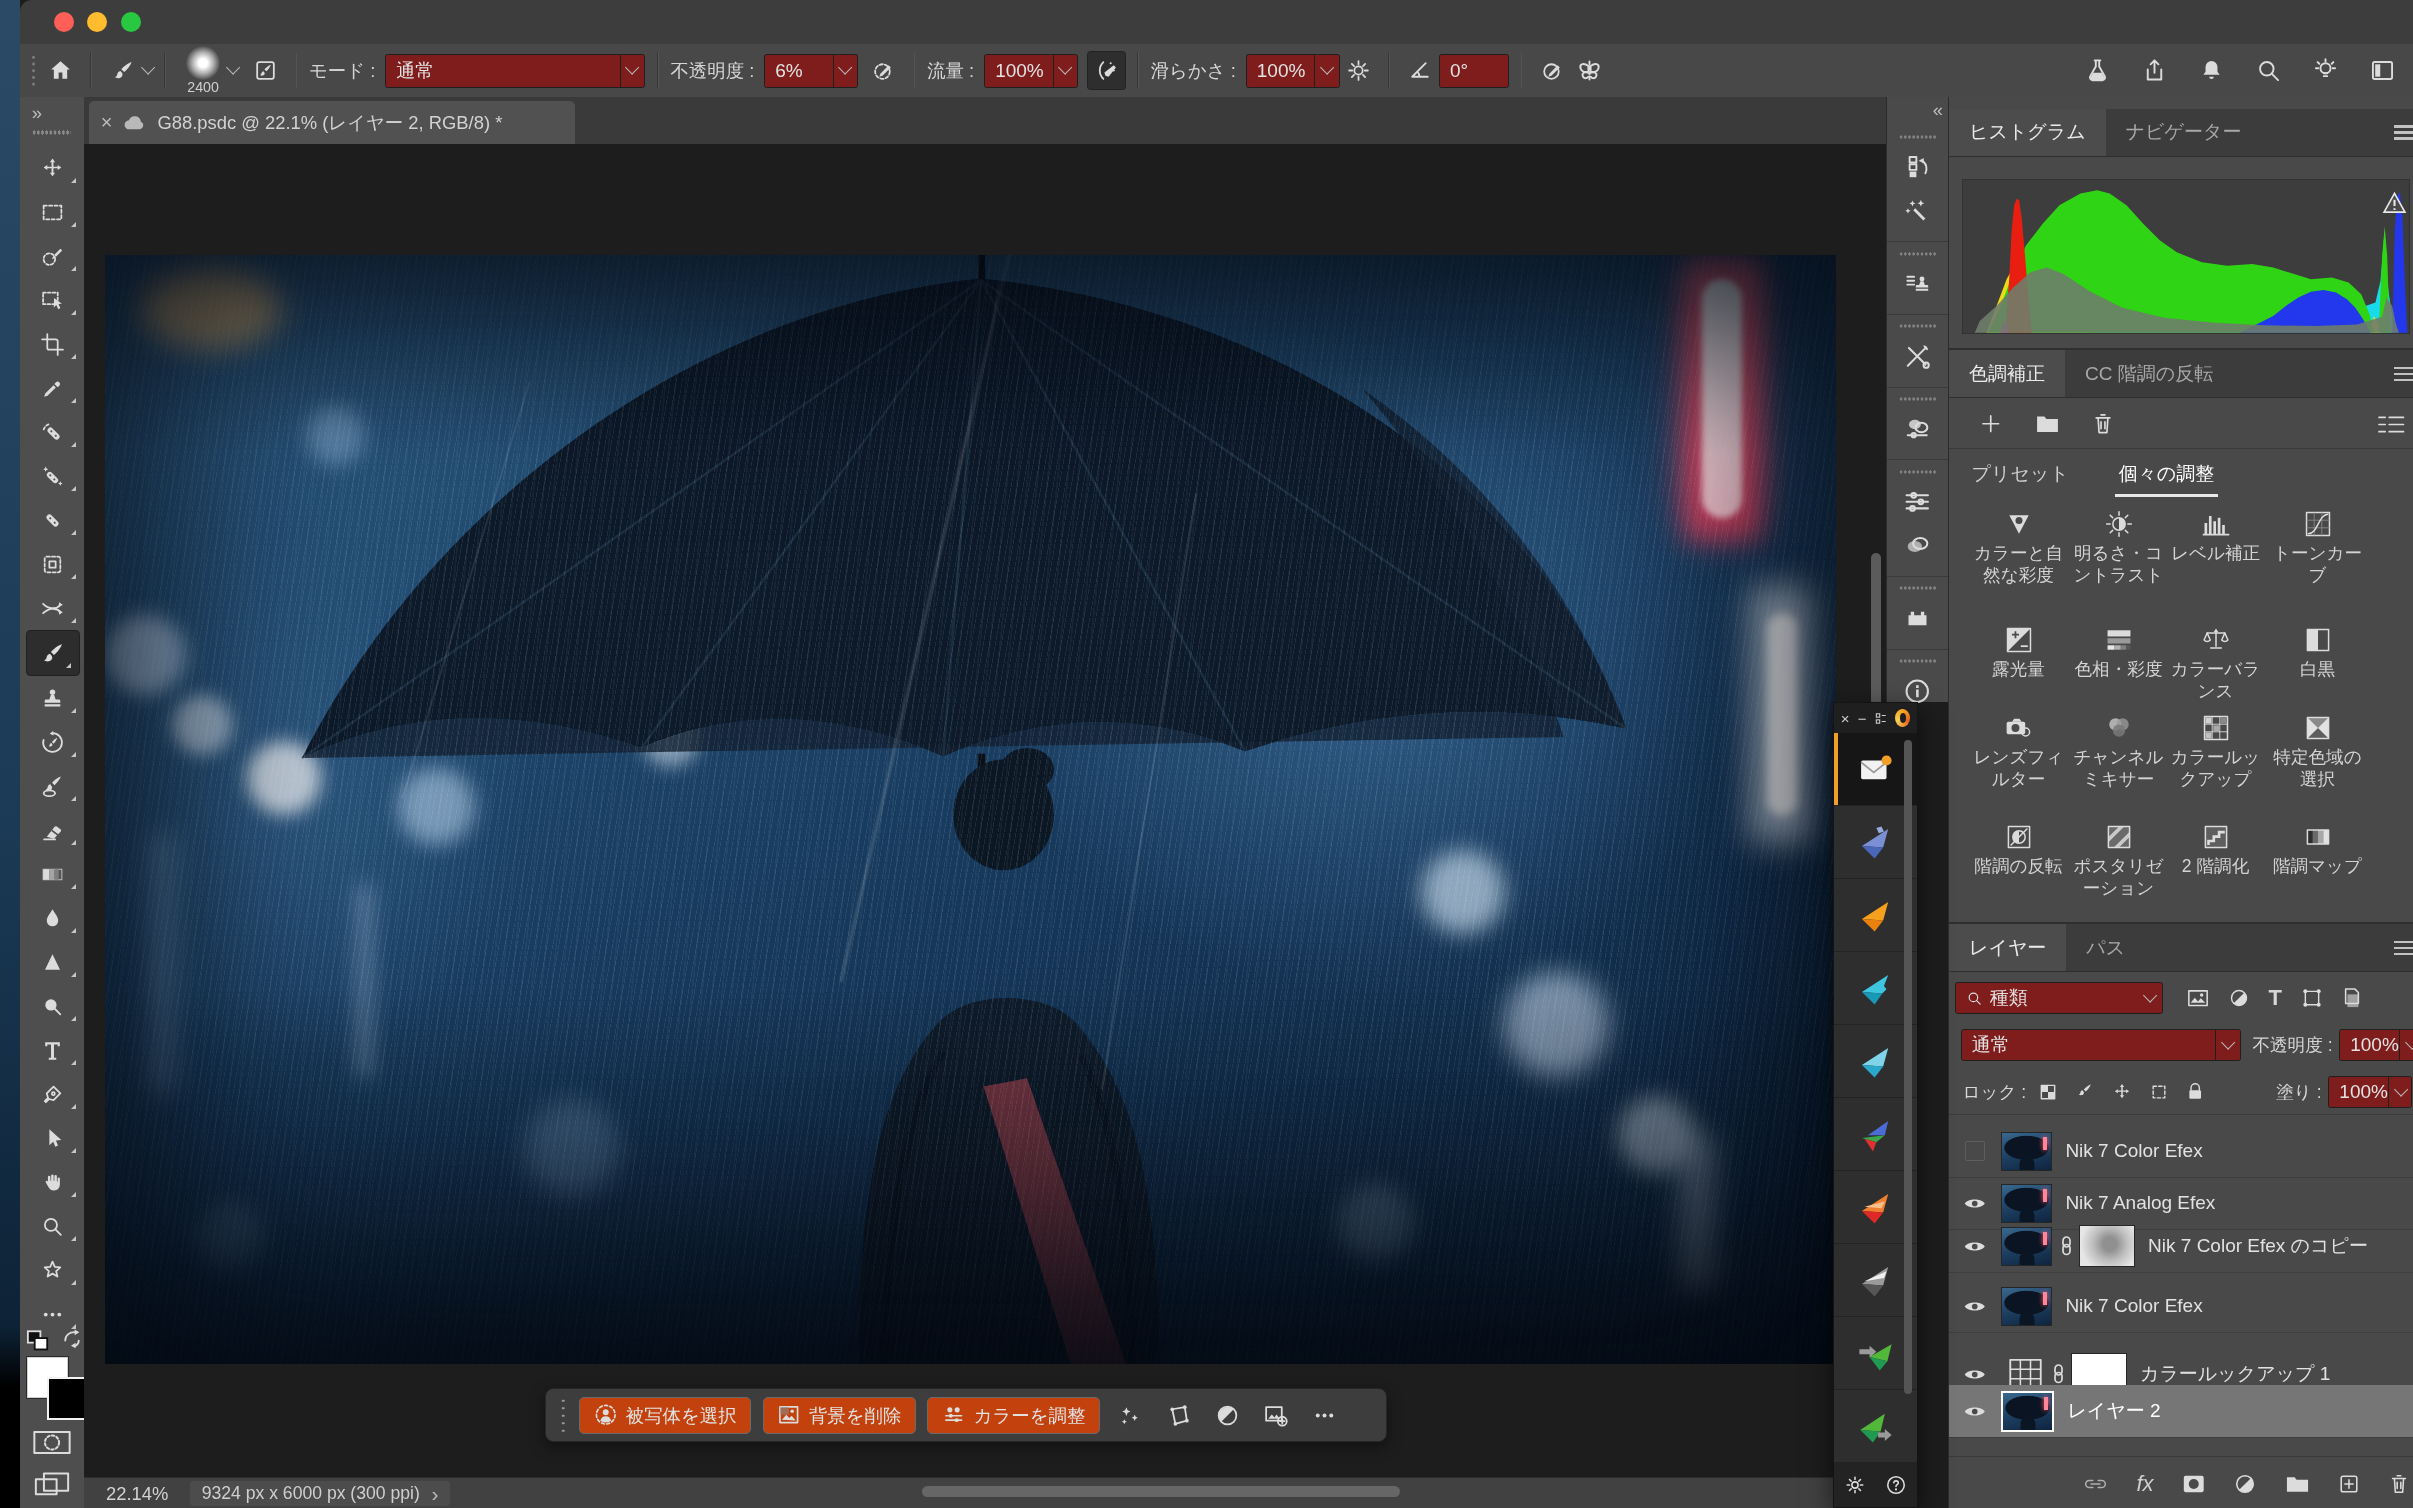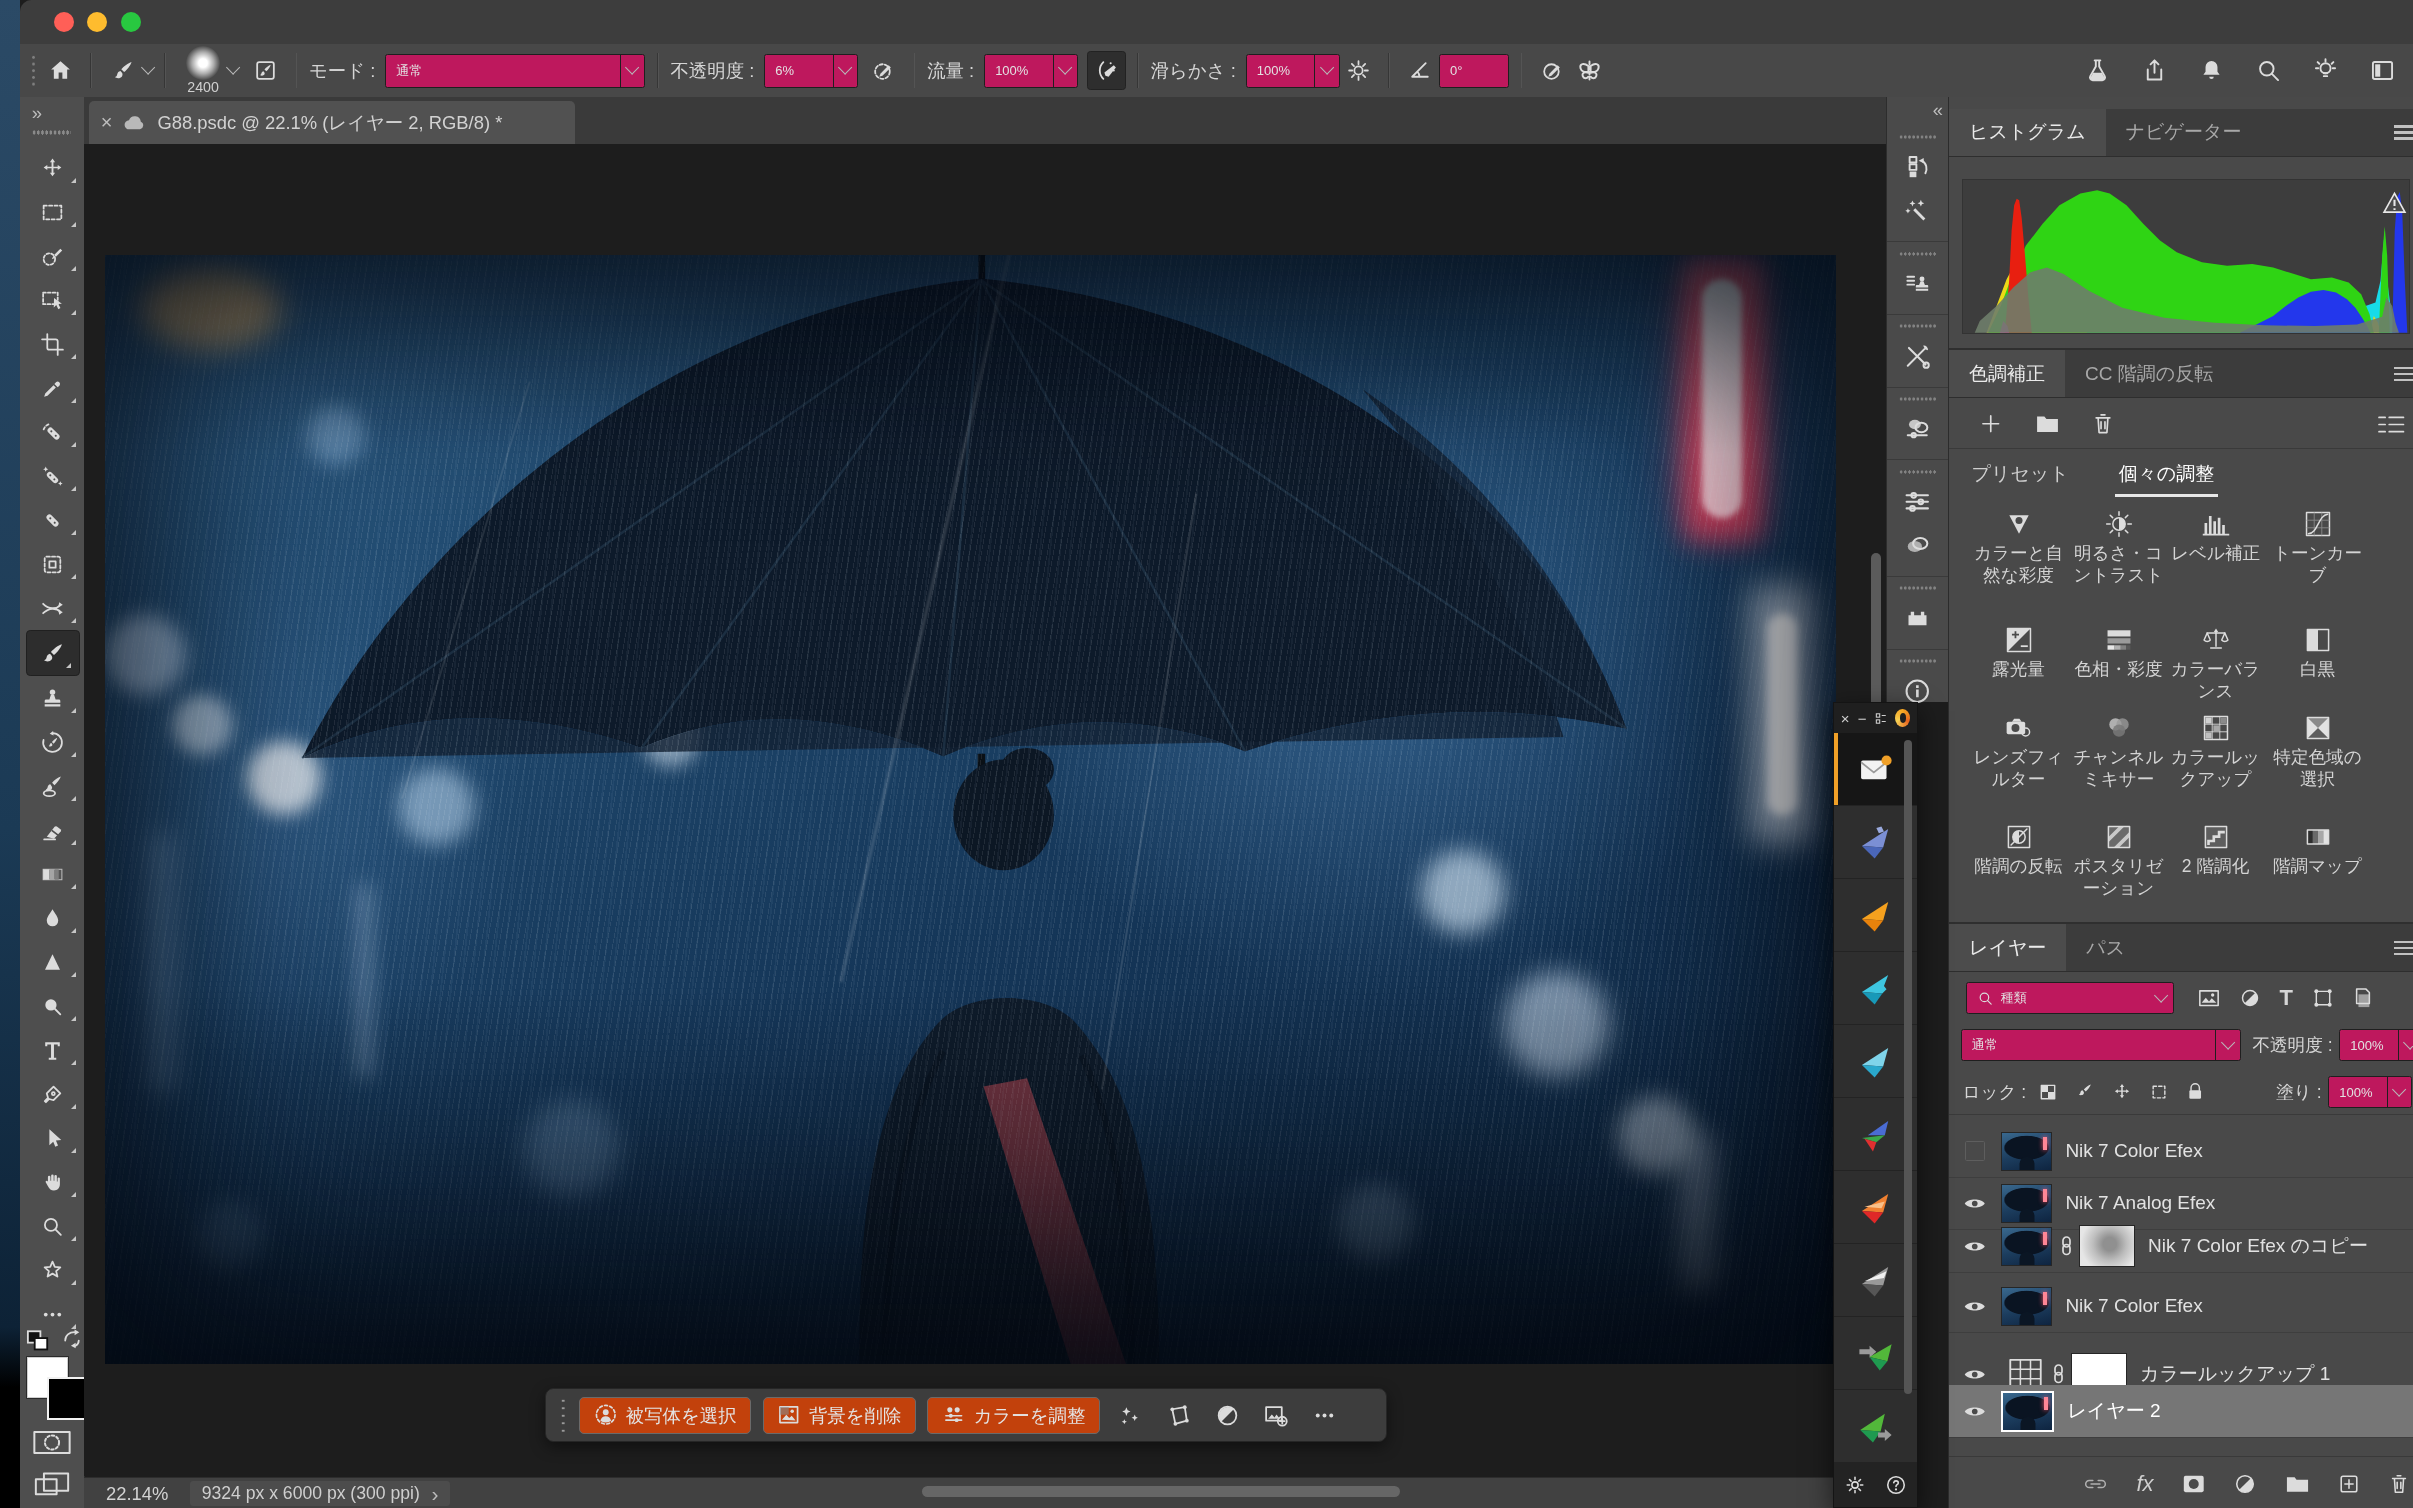--- a/index.html
+++ b/index.html
@@ -10,21 +10,21 @@
 
 #desktop{left:0;top:0;width:20px;height:1508px;background:linear-gradient(#2b4a66 0%,#1b3a55 55%,#0d2236 88%,#000 92%)}
 #titlebar{left:20px;top:0;width:2393px;height:44px;background:#3d3d3d;border-bottom:0.8px solid #2c2c2c;border-top-left-radius:11.7px}
 .tl{position:absolute;top:11.7px;width:20px;height:20px;border-radius:50%}
 #title-text{position:absolute;left:0;right:0;top:11px;text-align:center;font-size:19px;color:#b8b8b8}
 #obar{left:20px;top:44px;width:2393px;height:54px;background:#484848;border-bottom:0.8px solid #2a2a2a;display:flex;align-items:center;padding-left:10px;box-sizing:border-box}
 .sep{width:0.8px;height:35px;background:#363636;border-right:0.8px solid #545454;margin:0 11.7px;flex:none}
 .oi{flex:none;display:flex;align-items:center;justify-content:center;width:37px;height:37px;border-radius:3.4px}
 .oi.dark{background:#2e2e2e;border:0.8px solid #222}
 .lbl{font-size:18.4px;color:#d6d6d6;flex:none;white-space:nowrap}
-.dd{flex:none;display:flex;align-items:center;background:#be185d;border:0.8px solid #1f1f1f;border-radius:2.5px;height:34px;padding:0 0 0 10px;font-size:13px;color:#e2e2e2;box-sizing:border-box}
+.dd{flex:none;display:flex;align-items:center;background:#7f1d1d;border:0.8px solid #1f1f1f;border-radius:2.5px;height:34px;padding:0 0 0 10px;font-size:19px;color:#e2e2e2;box-sizing:border-box}
 .cvbox{margin-left:auto;height:100%;display:flex;align-items:center;padding:0 6.7px;border-left:0.8px solid #1f1f1f}
 .chev{width:9.2px;height:9.2px;border-right:1.7px solid #b9b9b9;border-bottom:1.7px solid #b9b9b9;transform:rotate(45deg) translate(-1.7px,-1.7px)}
 .grip-v{width:6.7px;height:34px;background-image:radial-gradient(#7e7e7e 1.3px,transparent 1.4px);background-size:6.7px 6.7px;flex:none;margin-right:5px}
 #brushprev{flex:none;width:47px;text-align:center;margin:0 1.7px}
 #brushblob{width:34px;height:34px;margin:0 auto;border-radius:50%;background:radial-gradient(circle,#fff 0 18%,rgba(255,255,255,.55) 45%,rgba(255,255,255,0) 72%)}
 #brushprev .sz{font-size:14.2px;color:#cfcfcf;margin-top:-1.7px}
 #obar-right{margin-left:auto;display:flex;align-items:center;gap:20px;padding-right:11.7px}
 
 #toolstrip{left:20px;top:97px;width:64px;height:1411px;background:#4e4e4e;border-right:0.8px solid #2d2d2d}
 #ts-head{height:49px;position:relative}
@@ -948,21 +948,21 @@
         <div class="ptab">
             <span>パス</span>
           </div>
         <div class="burger">
             <div></div>
             <div></div>
             <div></div>
           </div>
       </div>
       <div class="lfrow">
-        <div class="dd" style="width:208px;height:32px;margin-left:17px;gap:6.7px">
+        <div class="dd" style="width:208px;height:32px;margin-left:6px;gap:6.7px">
           <svg width="17" height="17" viewBox="0 0 24 24">
               <circle class="tico-stroke" cx="10.5" cy="10.5" r="6"></circle>
               <path class="tico-stroke" d="M15 15l5 5"></path>
             </svg>
           <span>種類</span>
           <span class="cvbox" style="border-left:none">
               <span class="chev"></span>
             </span>
         </div>
         <div style="display:flex;gap:20px;margin-left:23.5px;align-items:center">

